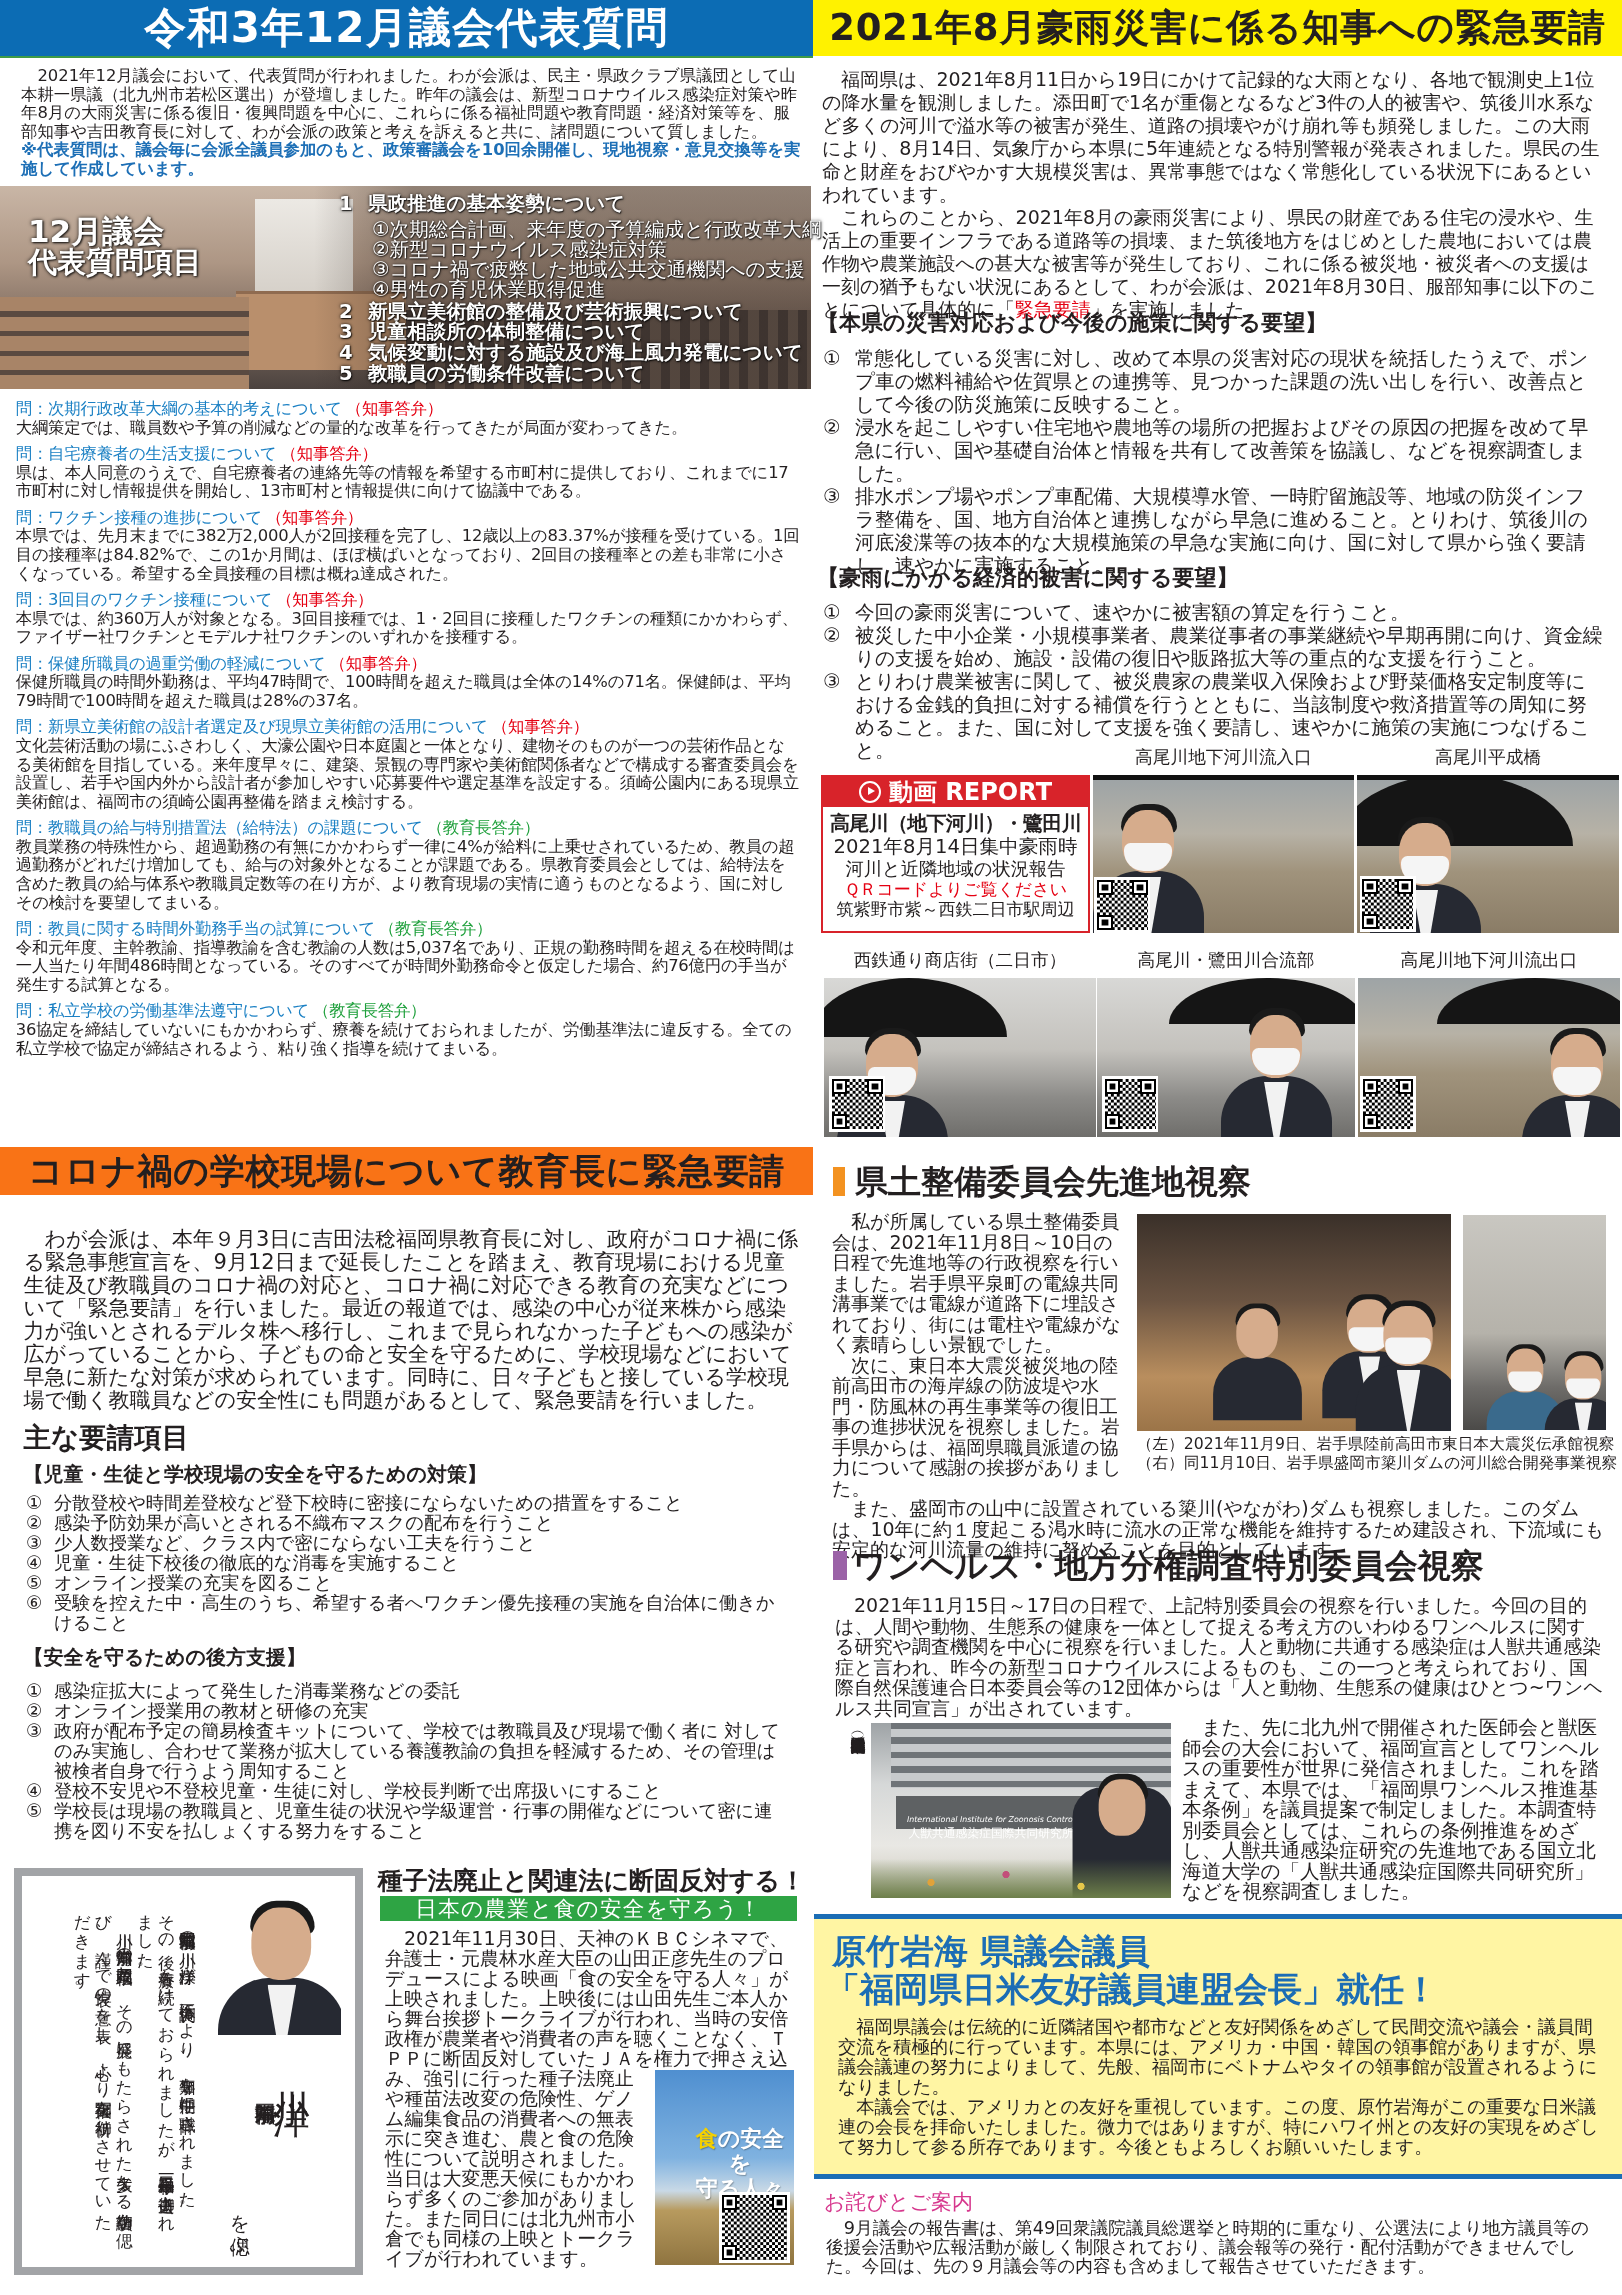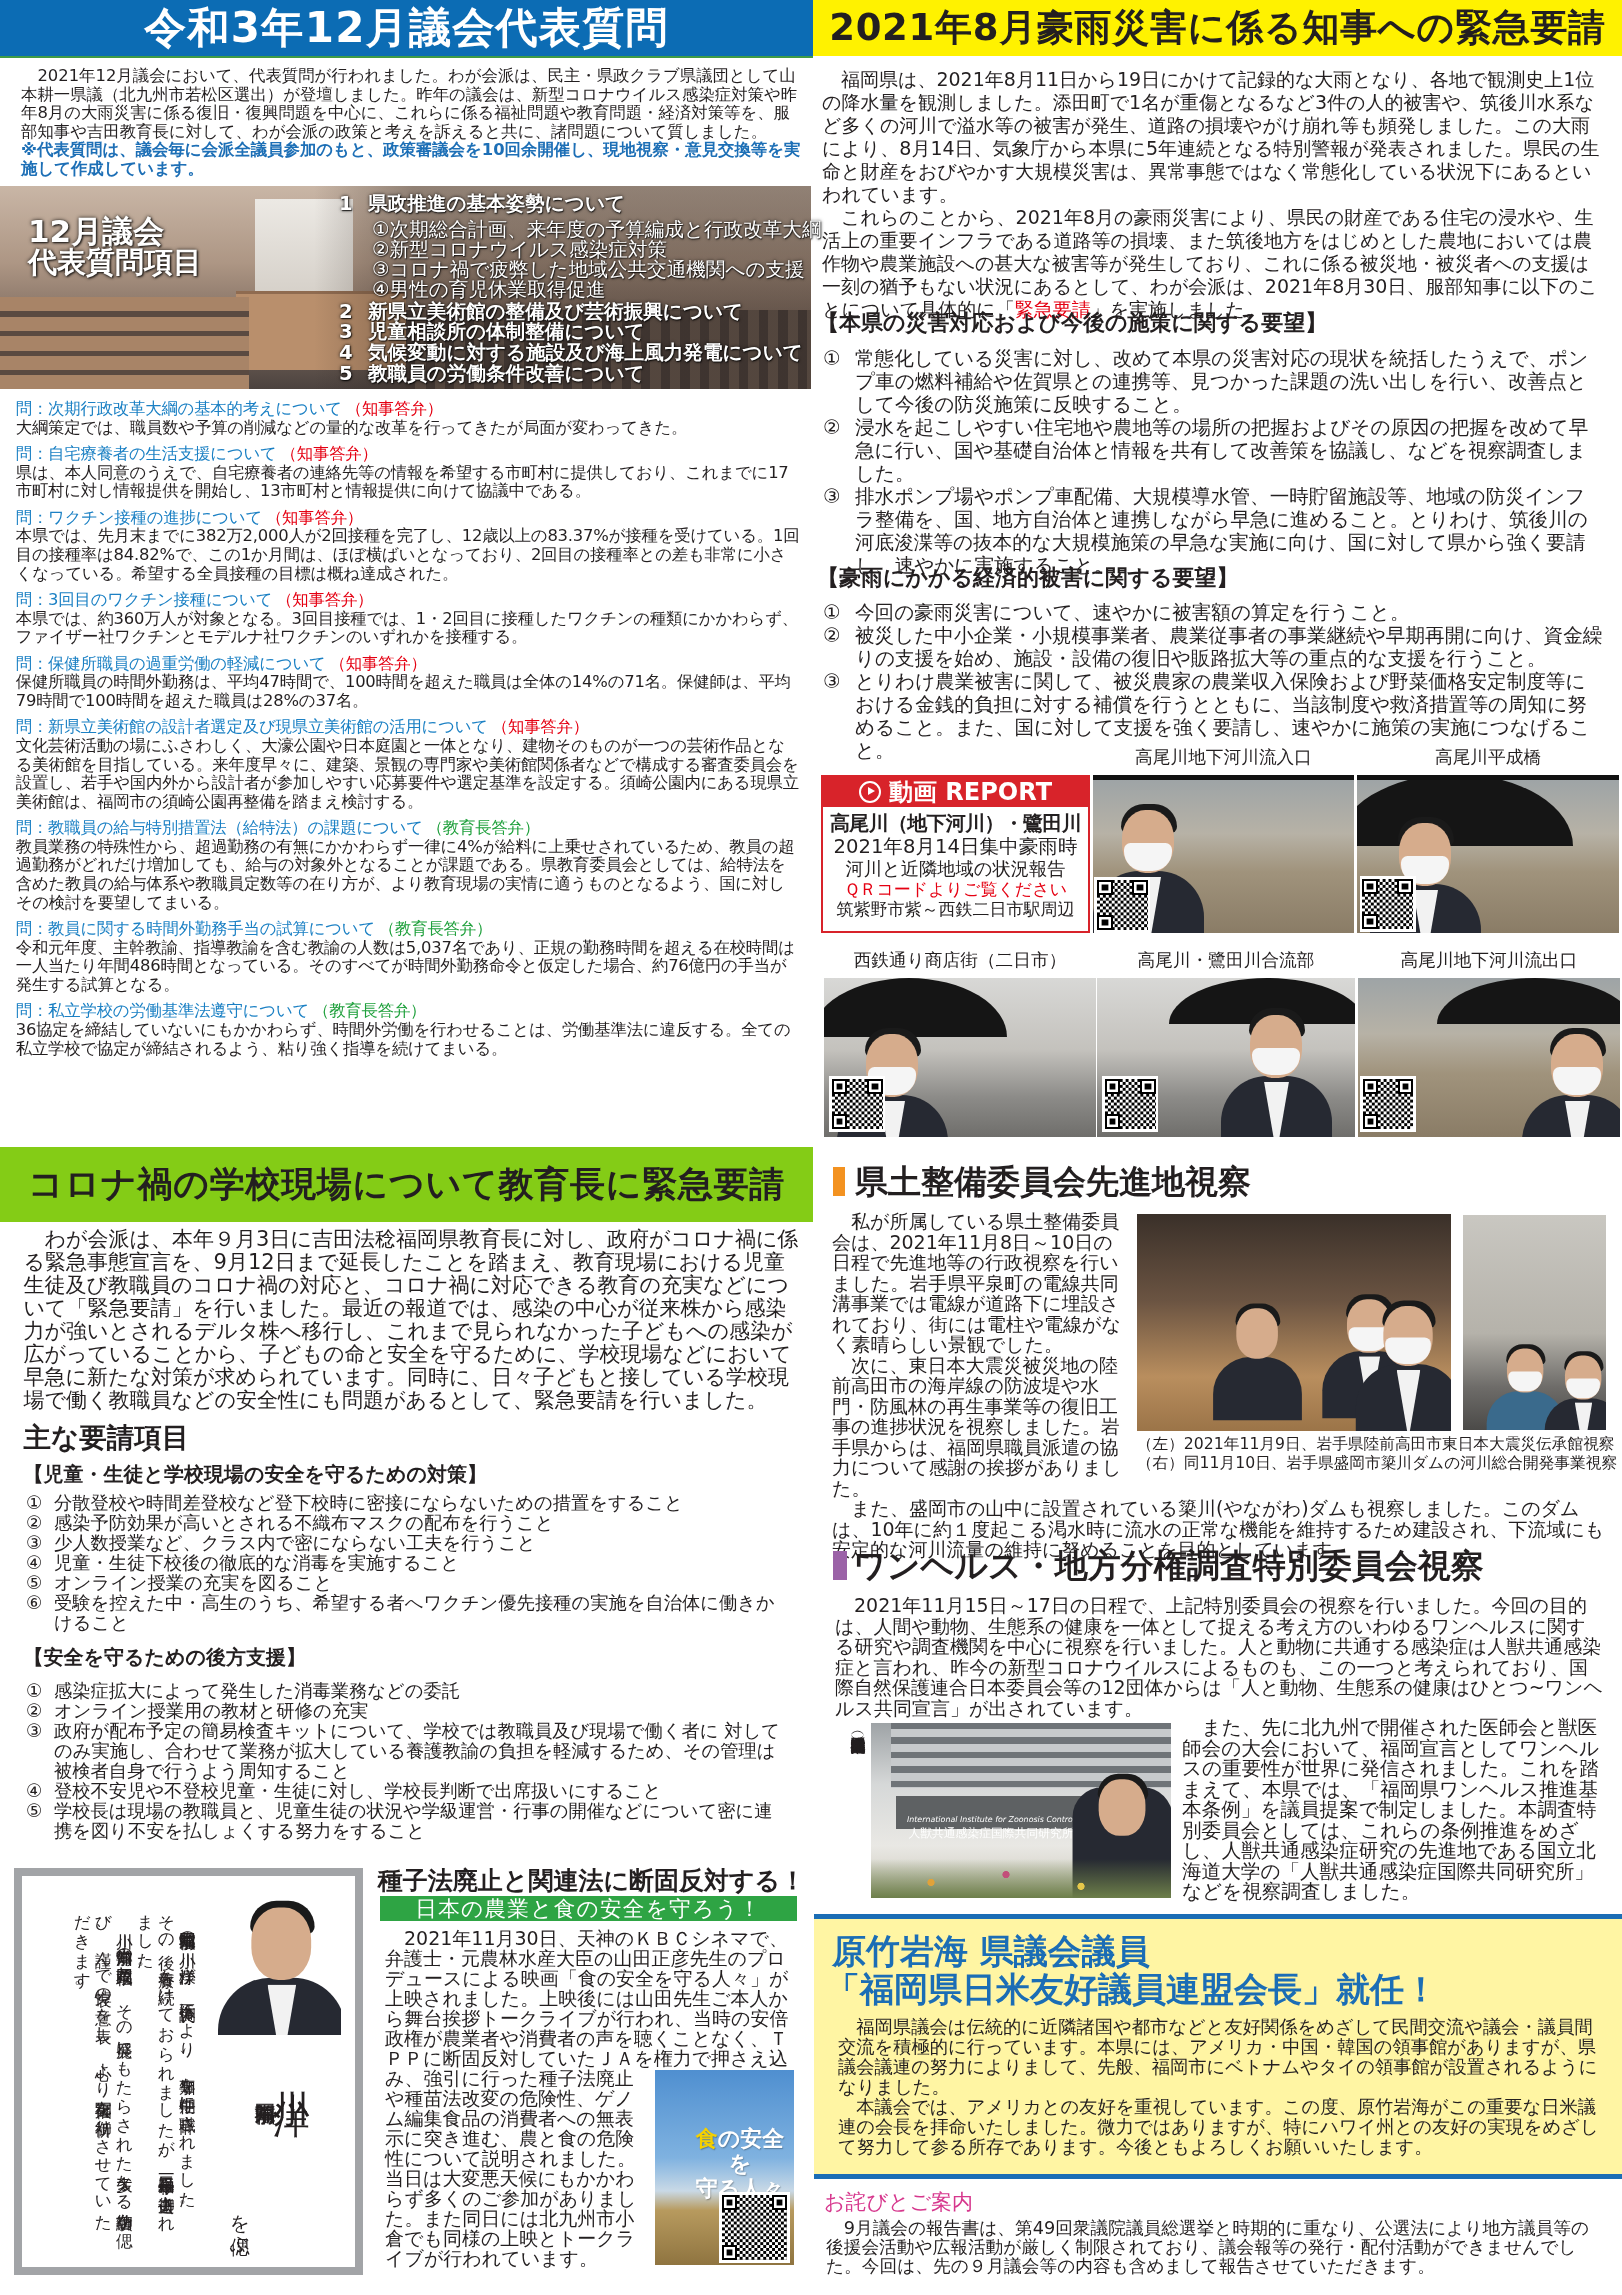--- a/index.html
+++ b/index.html
@@ -76,21 +76,21 @@
 .person .face{position:absolute;left:29.4px;top:17px;width:52px;height:63px;background:#d6ac8c;border-radius:45%}
 .person .hair{position:absolute;left:27.5px;top:10.5px;width:56px;height:29px;background:#1a1a1a;border-radius:29px 29px 7.9px 7.9px}
 .person .mask{position:absolute;left:31px;top:50px;width:48px;height:27.5px;background:#f5f5f5;border-radius:6.5px 6.5px 19.6px 19.6px}
 
 .qr{position:absolute;width:56px;height:56px;background:#fff;padding:2.6px}
 .qr .pat{width:100%;height:100%;background:repeating-conic-gradient(#000 0 25%,#fff 0 50%) 0 0/5.9px 5.9px}
 .qr .f{position:absolute;width:15.7px;height:15.7px;border:2.6px solid #000;background:#000;box-shadow:inset 0 0 0 2.6px #fff}
 .qr .f1{left:2.6px;top:2.6px}.qr .f2{right:2.6px;top:2.6px}.qr .f3{left:2.6px;bottom:2.6px}
 
 
-.hdr-corona{left:0;top:1147px;width:813px;height:75px;background:#84cc16;font-weight:bold;font-size:35px;display:flex;align-items:center;justify-content:center;letter-spacing:0.7px}
+.hdr-corona{left:0;top:1147px;width:813px;height:48px;background:#f97316;font-weight:bold;font-size:35px;display:flex;align-items:center;justify-content:center;letter-spacing:0.7px}
 .corona-intro{left:23.6px;top:1228px;width:775px;font-size:21px;line-height:23px}
 .corona-main{left:23.6px;top:1421px;font-size:27.5px;font-weight:bold;line-height:33px}
 .corona-gh{left:23.6px;font-size:20px;font-weight:bold;line-height:23.6px}
 .corona-list{left:26px;width:759px;font-size:18.3px;line-height:20px}
 .corona-list .req-item .n{width:28px}
 
 
 .memorial{left:14.4px;top:1868px;width:349px;height:407px;border:8.5px solid #a2a4a7;background:#fff}
 .mem-photo{position:absolute;left:183px;top:18.3px;width:136px;height:141px;background:#fff;overflow:hidden}
 .vert{writing-mode:vertical-rl;font-family:"DejaVu Serif","Liberation Serif",serif}
@@ -210,21 +210,21 @@
   <div class="qa-item">
     <div class="qa-q"><span>問：教職員の給与特別措置法（給特法）の課題について</span><span class="by kyoiku">（教育長答弁）</span></div>
     <div class="qa-a">教員業務の特殊性から、超過勤務の有無にかかわらず一律に4%が給料に上乗せされているため、教員の超過勤務がどれだけ増加しても、給与の対象外となることが課題である。県教育委員会としては、給特法を含めた教員の給与体系や教職員定数等の在り方が、より教育現場の実情に適うものとなるよう、国に対しその検討を要望してまいる。</div>
   </div>
   <div class="qa-item">
     <div class="qa-q"><span>問：教員に関する時間外勤務手当の試算について</span><span class="by kyoiku">（教育長答弁）</span></div>
     <div class="qa-a">令和元年度、主幹教諭、指導教諭を含む教諭の人数は5,037名であり、正規の勤務時間を超える在校時間は一人当たり年間486時間となっている。そのすべてが時間外勤務命令と仮定した場合、約76億円の手当が発生する試算となる。</div>
   </div>
   <div class="qa-item">
     <div class="qa-q"><span>問：私立学校の労働基準法遵守について</span><span class="by kyoiku">（教育長答弁）</span></div>
-    <div class="qa-a">36協定を締結していないにもかかわらず、時間外労働を行わせることは、労働基準法に違反する。全ての私立学校で協定が締結されるよう、粘り強く指導を続けてまいる。</div>
+    <div class="qa-a">36協定を締結していないにもかかわらず、療養を続けておられましたが、労働基準法に違反する。全ての私立学校で協定が締結されるよう、粘り強く指導を続けてまいる。</div>
   </div>
 </div>
 
 <div class="abs hdr-yellow">
     <span>2021年8月豪雨災害に係る知事への緊急要請</span>
   </div>
 
 <div class="abs intro-right">
   <p class="indent">福岡県は、2021年8月11日から19日にかけて記録的な大雨となり、各地で観測史上1位の降水量を観測しました。添田町で1名が重傷となるなど3件の人的被害や、筑後川水系など多くの河川で溢水等の被害が発生、道路の損壊やがけ崩れ等も頻発しました。この大雨により、8月14日、気象庁から本県に5年連続となる特別警報が発表されました。県民の生命と財産をおびやかす大規模災害は、異常事態ではなく常態化している状況下にあるといわれています。</p>
   <p class="indent"><span>これらのことから、2021年8月の豪雨災害により、県民の財産である住宅の浸水や、生活上の重要インフラである道路等の損壊、また筑後地方をはじめとした農地においては農作物や農業施設への甚大な被害等が発生しており、これに係る被災地・被災者への支援は一刻の猶予もない状況にあるとして、わが会派は、2021年8月30日、服部知事に以下のことについて具体的に「</span><span class="em">緊急要請</span><span>」を実施しました。</span></p>

